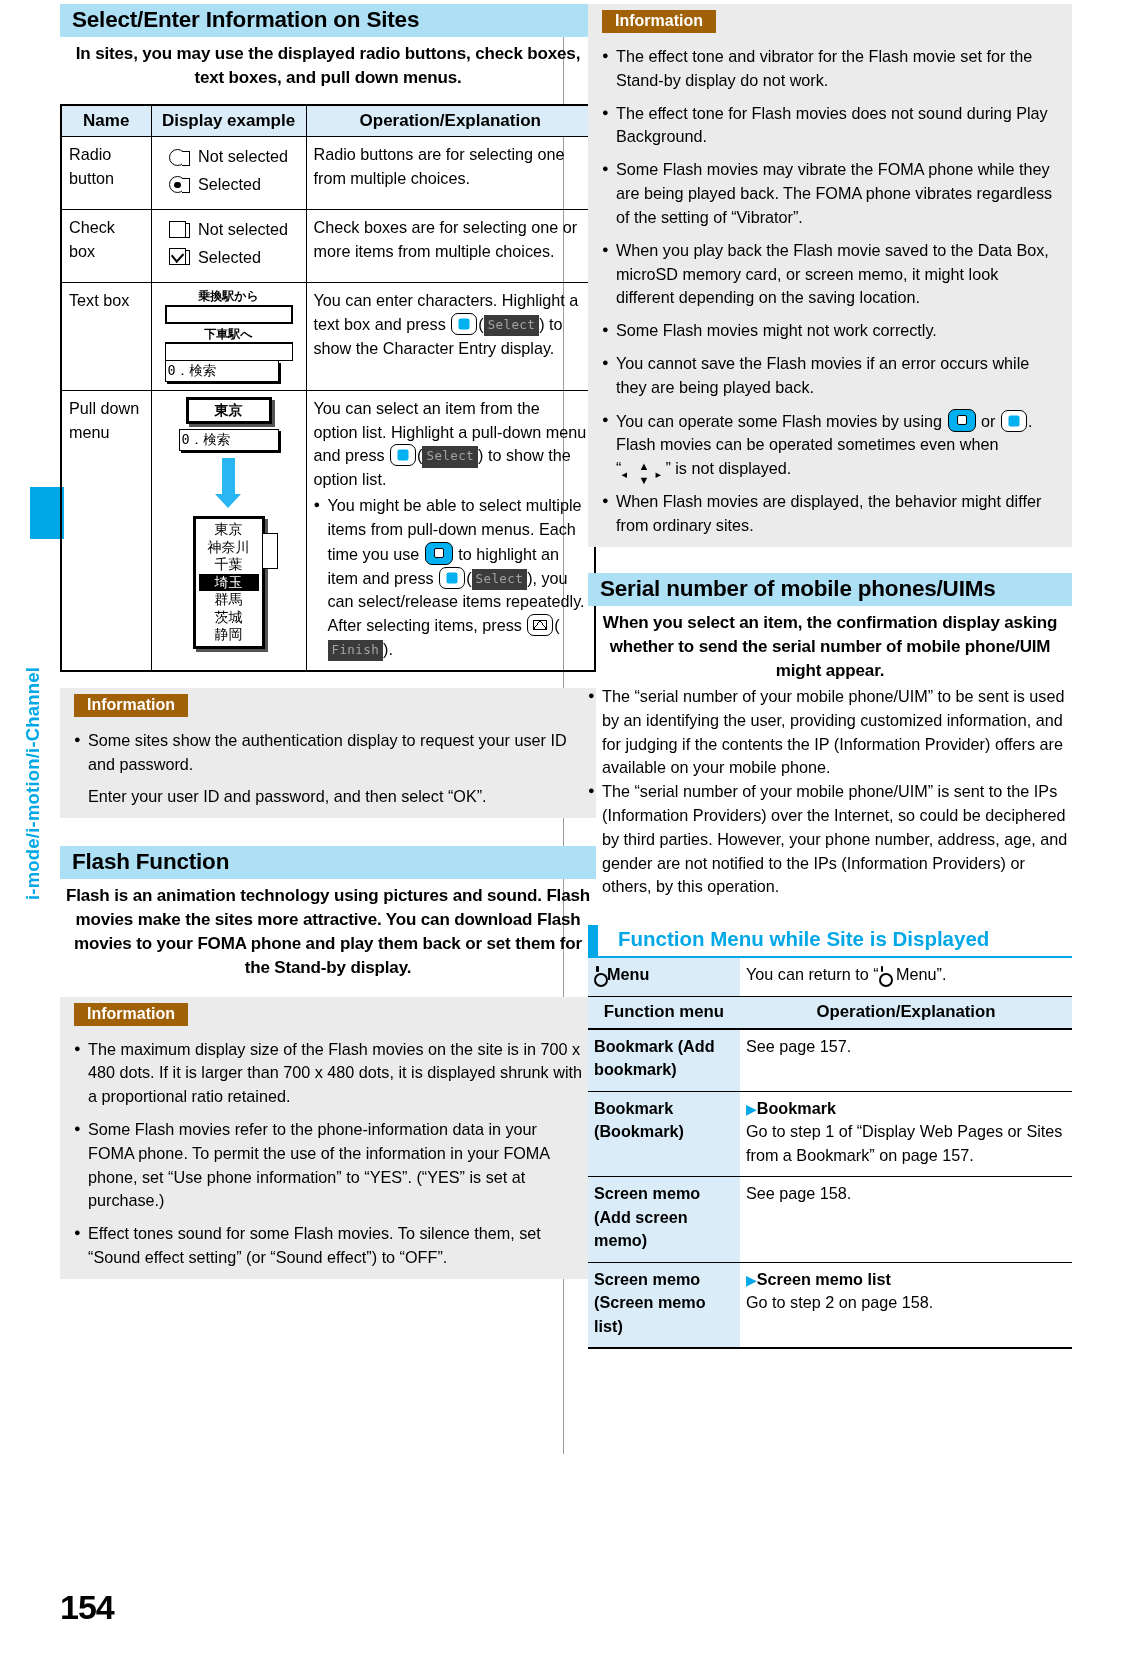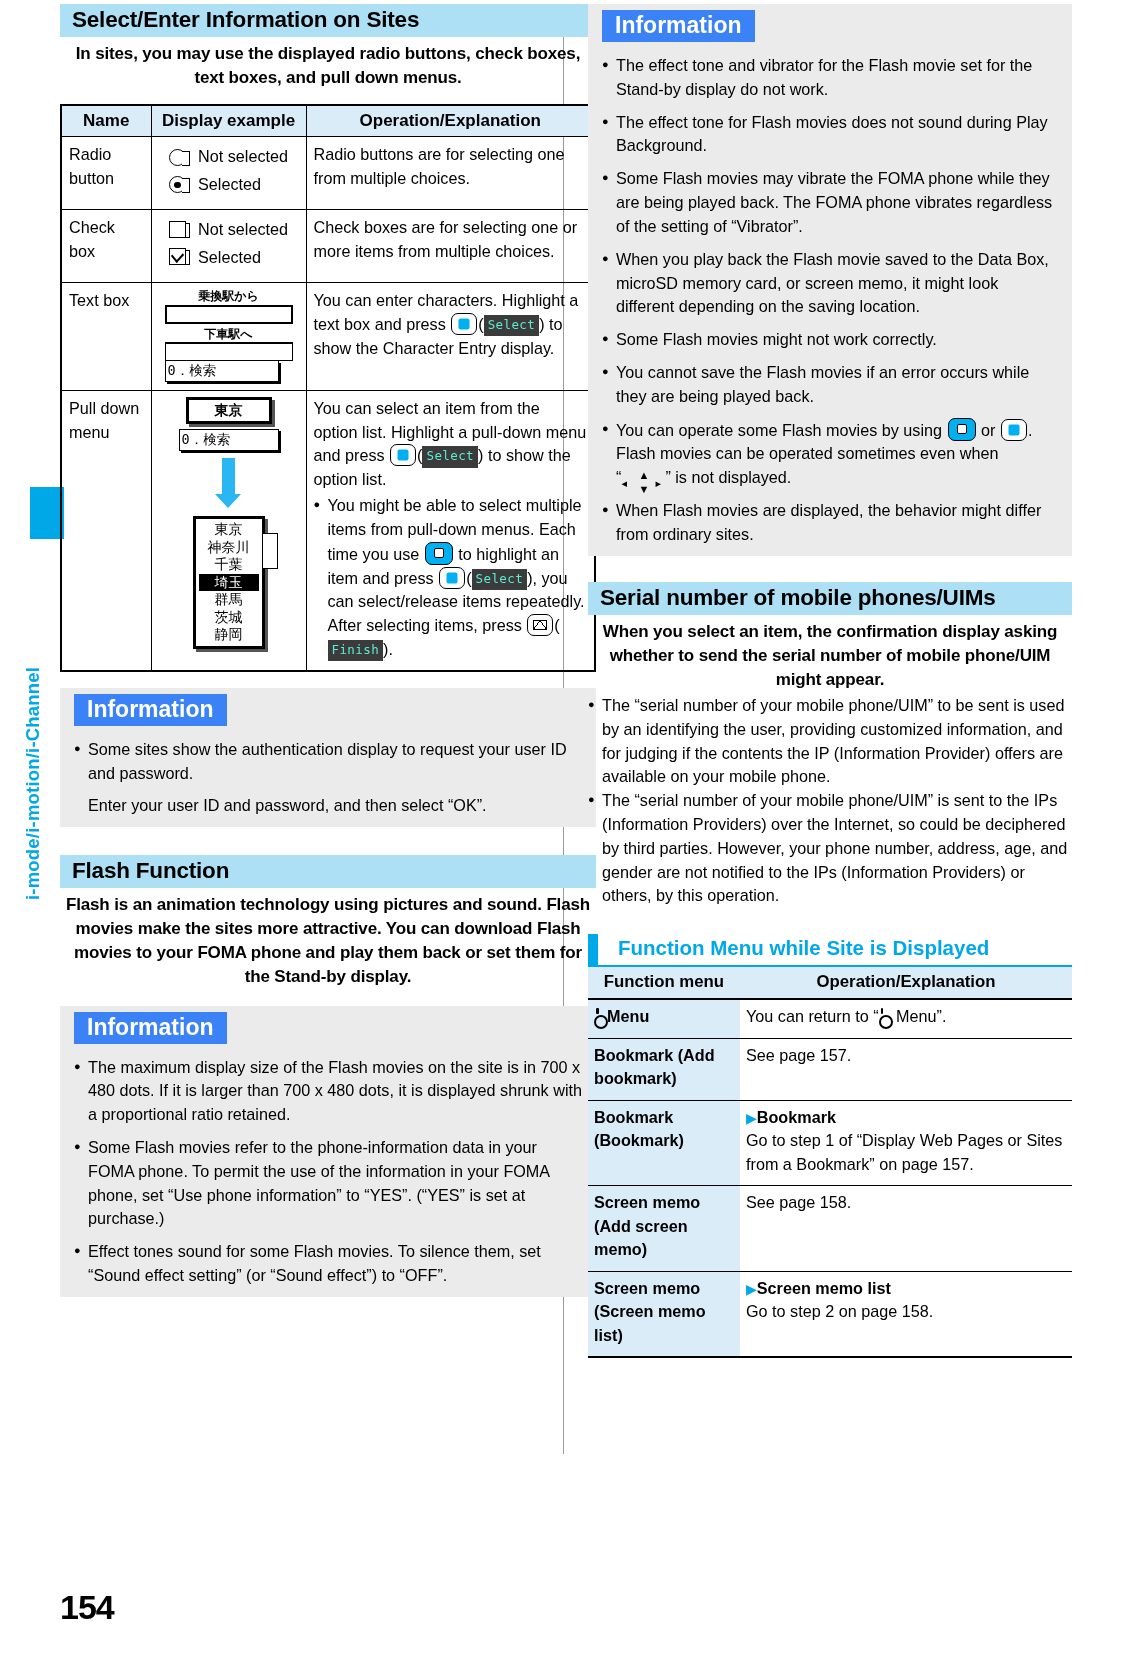--- a/index.html
+++ b/index.html
@@ -56,22 +56,22 @@
   .tbl-a td {
     border: 1px solid #000; padding: 6px 7px 8px 7px;
     vertical-align: top; line-height: 1.47;
   }
   .tbl-a .c-name { width: 90px; }
   .tbl-a .c-disp { width: 155px; text-align: center; }
 
   
   .info-box { background: #ebebeb; margin-top: 16px; padding: 0 0 9px 0; }
   .info-tag {
-    display: inline-block; background: #3b82f6; color: #fff;
-    font-weight: bold; font-size: 23px;
+    display: inline-block; background: #a16207; color: #fff;
+    font-weight: bold; font-size: 16px;
     padding: 2px 13px 3px 13px; margin: 6px 0 3px 14px;
   }
   .info-box ul { list-style: none; margin: 0; padding: 0 13px 0 14px; }
   .info-box li {
     position: relative; padding-left: 14px; font-size: 16.2px;
     line-height: 1.47; margin-top: 9px;
   }
   .info-box li::before {
     content: "\25CF"; position: absolute; left: 0; top: 0; font-size: 11px;
     line-height: 1.95;
@@ -140,21 +140,21 @@
     transform: translate(-50%,-50%);
   }
   .key-mail .env::after {
     content: ""; position: absolute; left: 0; top: 0;
     width: 100%; height: 100%;
     background:
       linear-gradient(to bottom right, transparent 43%, #000 43%, #000 52%, transparent 52%) no-repeat left top/50% 100%,
       linear-gradient(to bottom left,  transparent 43%, #000 43%, #000 52%, transparent 52%) no-repeat right top/50% 100%;
   }
   .softkey {
-    display: inline-block; background: #3b3b3b; color: #5eead4;
+    display: inline-block; background: #3b3b3b; color: #a3a3a3;
     font-family: "DejaVu Sans Mono", monospace; font-size: 12.5px;
     padding: 1px 4px 2px; vertical-align: 1px; letter-spacing: .4px;
   }
   .imenu-icon {
     display: inline-block; width: 11px; height: 17px; position: relative;
     vertical-align: -3px; margin-right: 2px;
   }
   .imenu-icon::before {
     content: ""; position: absolute; left: 2px; top: 0;
     width: 2.5px; height: 6px; background: #000; border-radius: 1px;
@@ -429,30 +429,30 @@
     </div>
 
     <div class="fm-head">
       <div class="bar"></div>
       <div class="txt">Function Menu while Site is Displayed</div>
     </div>
 
     <table class="tbl-b">
       <tbody>
           <tr>
+        <td class="c1">
+          <span class="imenu-icon"></span><span>Menu</span>
+        </td>
+        <td>
+          <span>You can return to “</span><span class="imenu-icon"></span><span> Menu”.</span>
+        </td>
+      </tr>
+      <tr>
         <th class="c1">Function menu</th>
         <th>Operation/Explanation</th>
-      </tr>
-      <tr>
-        <td class="c1">
-          <span class="imenu-icon"></span><span>Menu</span>
-        </td>
-        <td>
-          <span>You can return to “</span><span class="imenu-icon"></span><span> Menu”.</span>
-        </td>
       </tr>
       <tr>
         <td class="c1">Bookmark (Add bookmark)</td>
         <td>See page 157.</td>
       </tr>
       <tr>
         <td class="c1">Bookmark (Bookmark)</td>
         <td>
           <span class="arrow-blue">▶</span><span class="bk">Bookmark</span><br>
           <span>Go to step 1 of “Display Web Pages or Sites from a Bookmark” on page 157.</span>

